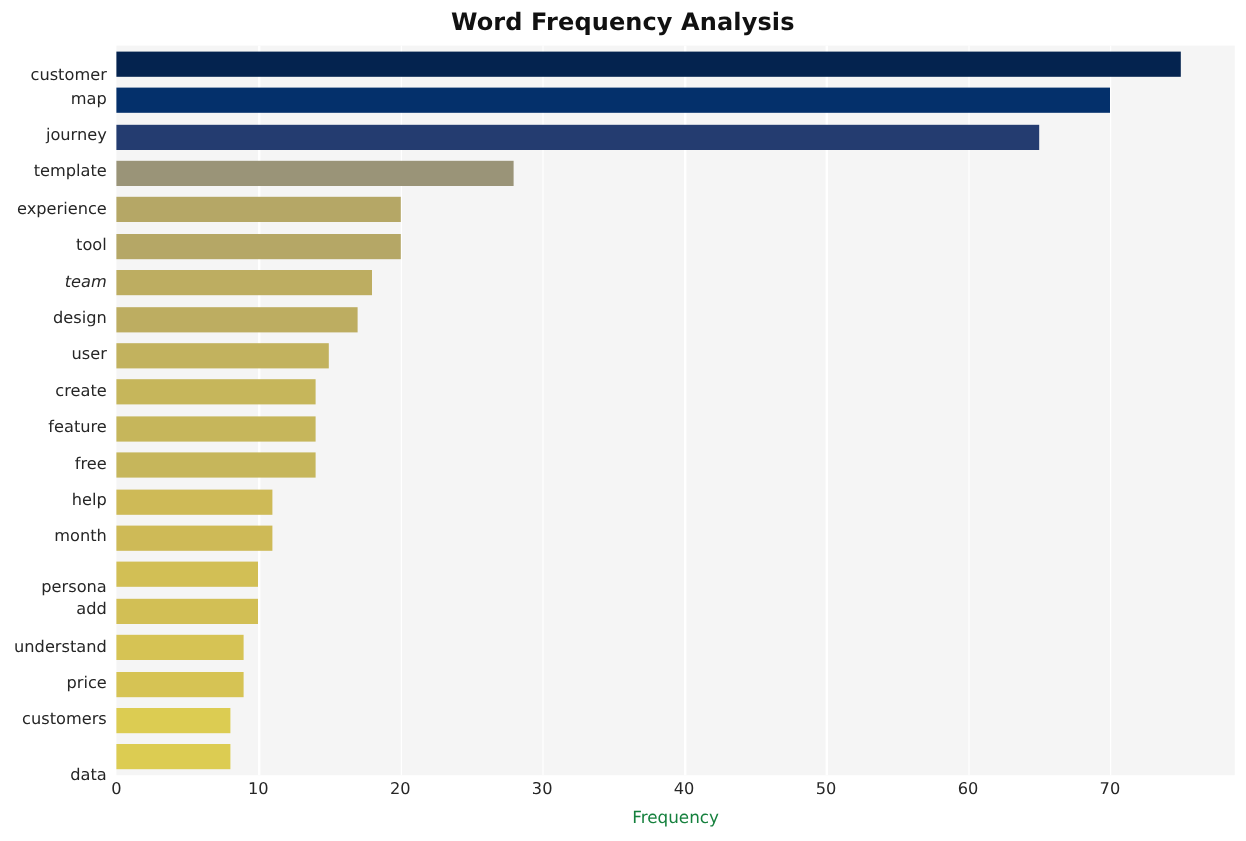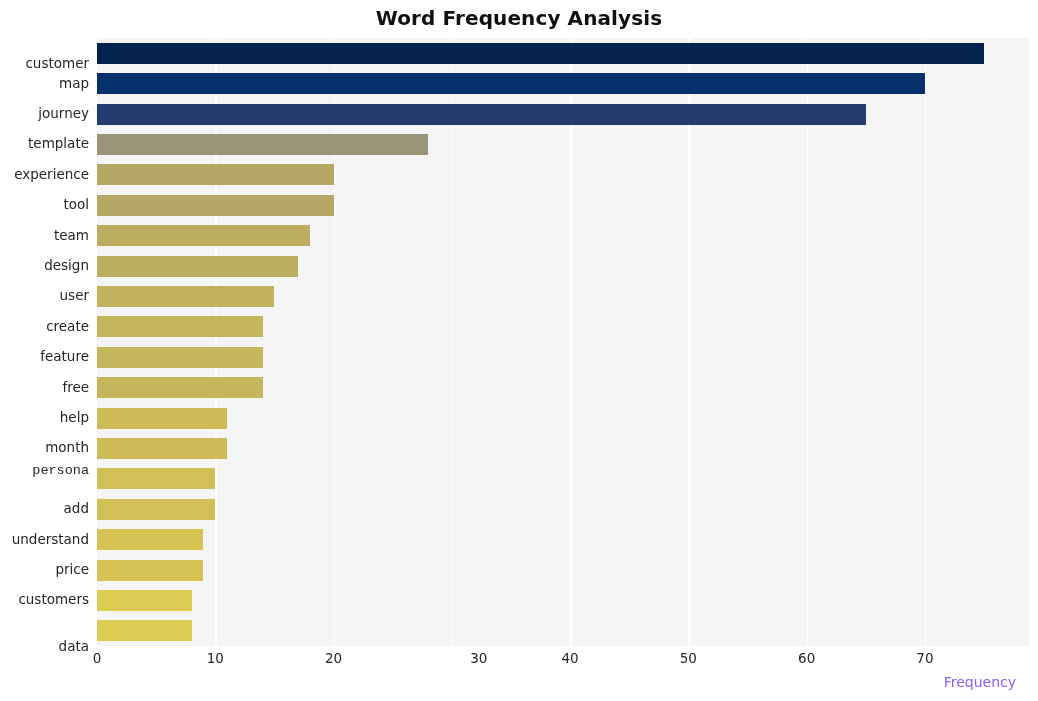--- a/index.html
+++ b/index.html
@@ -104,26 +104,26 @@
     position: absolute;
     top: 0;
     transform: translateX(-50%);
     font-size: 13.5px;
     color: #262626;
     white-space: nowrap;
   }
 
   #xaxis-title {
     position: absolute;
-    left: 84px;
+    left: 97px;
     top: 674px;
     width: 932px;
-    text-align: right;
+    text-align: center;
     font-size: 14px;
-    color: #8b5cf6;
+    color: #15803d;
   }
 </style>
 </head>
 <body>
 
 <div id="figure">
 
   <div id="chart-title">Word Frequency Analysis</div>
 
   <div id="plot-area">
@@ -200,41 +200,41 @@
       </div>
   </div>
 
   <div id="ylabels-layer">
       <div class="ylabel" style="top: 17px;">customer</div>
       <div class="ylabel" style="top: 36.6px;">map</div>
       <div class="ylabel" style="top: 67px;">journey</div>
       <div class="ylabel" style="top: 97.4px;">template</div>
       <div class="ylabel" style="top: 127.8px;">experience</div>
       <div class="ylabel" style="top: 158.2px;">tool</div>
-      <div class="ylabel" style="top: 188.6px;">team</div>
+      <div class="ylabel" style="top: 188.6px; font-style: italic;">team</div>
       <div class="ylabel" style="top: 219px;">design</div>
       <div class="ylabel" style="top: 249.4px;">user</div>
       <div class="ylabel" style="top: 279.8px; margin-left: 24px;">create</div>
       <div class="ylabel" style="top: 310.2px;">feature</div>
       <div class="ylabel" style="top: 340.6px;">free</div>
       <div class="ylabel" style="top: 371px;">help</div>
       <div class="ylabel" style="top: 401.4px;">month</div>
-      <div class="ylabel" style="top: 425px; font-family: Liberation Mono, monospace;">persona</div>
+      <div class="ylabel" style="top: 443px;">persona</div>
       <div class="ylabel" style="top: 462.2px;">add</div>
       <div class="ylabel" style="top: 492.6px;">understand</div>
       <div class="ylabel" style="top: 523px;">price</div>
       <div class="ylabel" style="top: 553.4px;">customers</div>
       <div class="ylabel" style="top: 583.8px; margin-top: 16px;">data</div>
     </div>
 
   <div id="xlabels-layer">
       <div class="xlabel" style="left: 97px;">0</div>
       <div class="xlabel" style="left: 215.274px;">10</div>
       <div class="xlabel" style="left: 333.548px;">20</div>
-      <div class="xlabel" style="left: 451.822px; margin-left: 27px;">30</div>
+      <div class="xlabel" style="left: 451.822px;">30</div>
       <div class="xlabel" style="left: 570.096px;">40</div>
       <div class="xlabel" style="left: 688.371px;">50</div>
       <div class="xlabel" style="left: 806.645px;">60</div>
       <div class="xlabel" style="left: 924.919px;">70</div>
     </div>
 
   <div id="xaxis-title">Frequency</div>
 
 </div>
 

